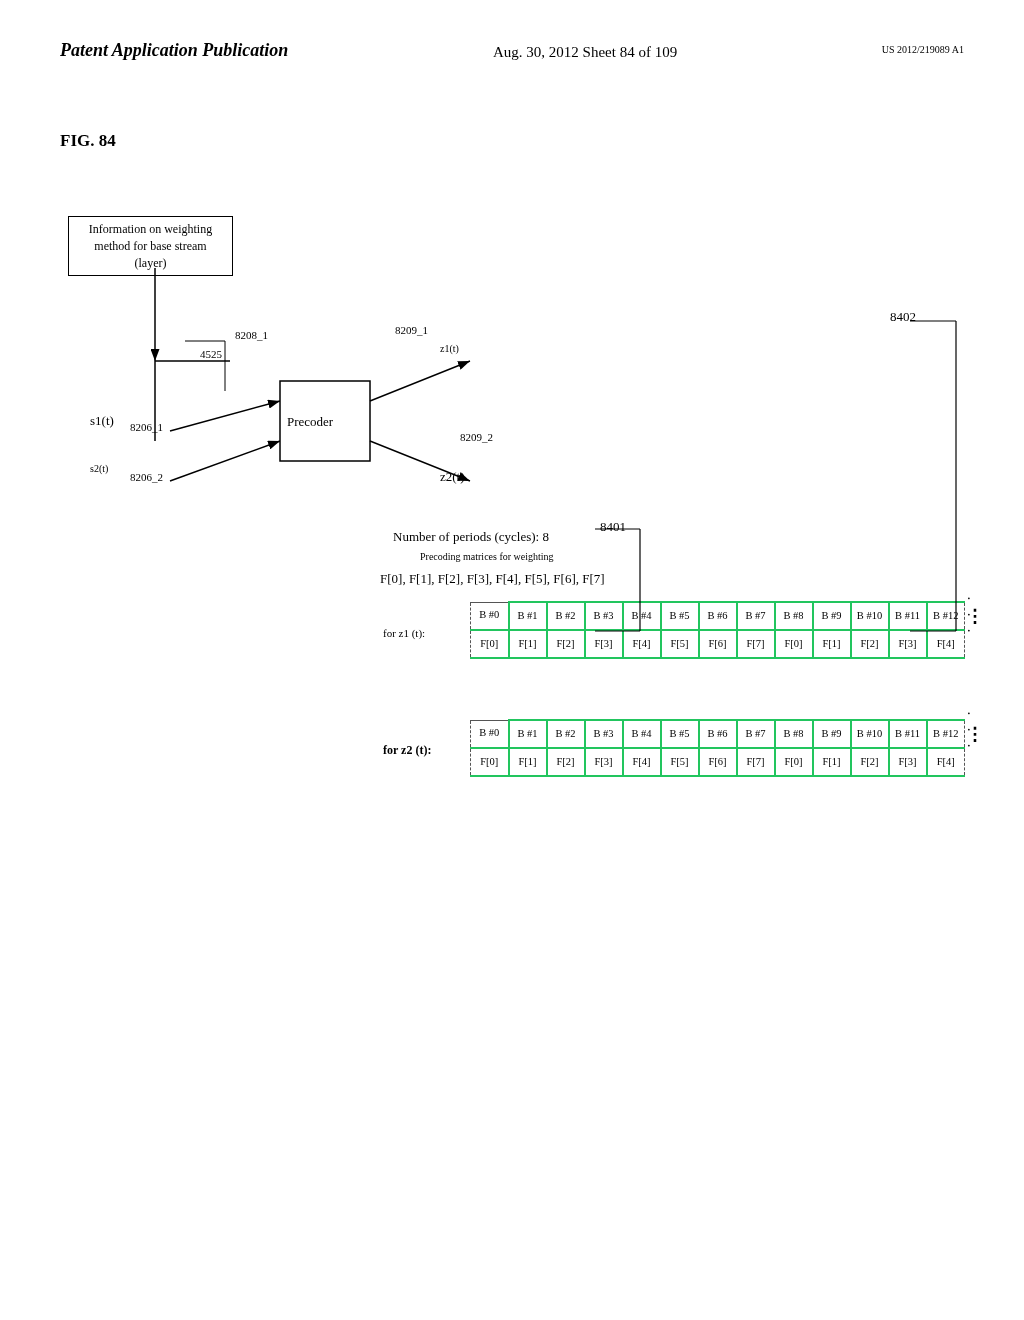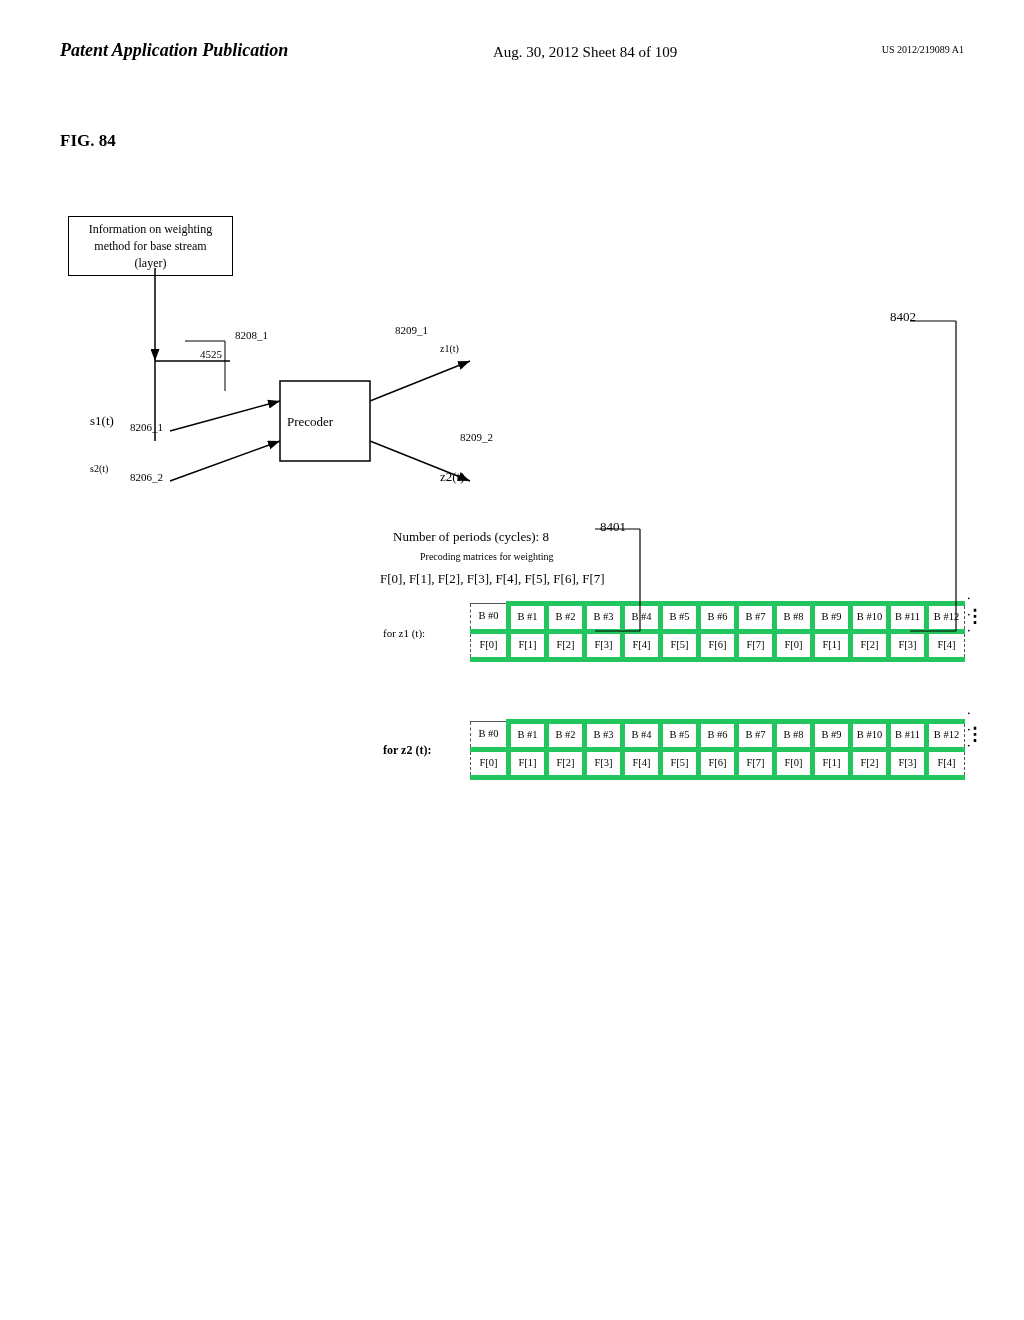--- a/index.html
+++ b/index.html
@@ -73,21 +73,21 @@
       width: 100%;
       height: 100%;
       pointer-events: none;
     }
 
     .grid-table {
       border-collapse: collapse;
       font-size: 10.5px;
     }
     .grid-table td {
-      border: 5px solid #22c55e;
+      border: 2px solid #22c55e;
       width: 38px;
       height: 28px;
       text-align: center;
       vertical-align: middle;
       line-height: 1.2;
       padding: 1px;
     }
   </style>
 </head>
 <body>

